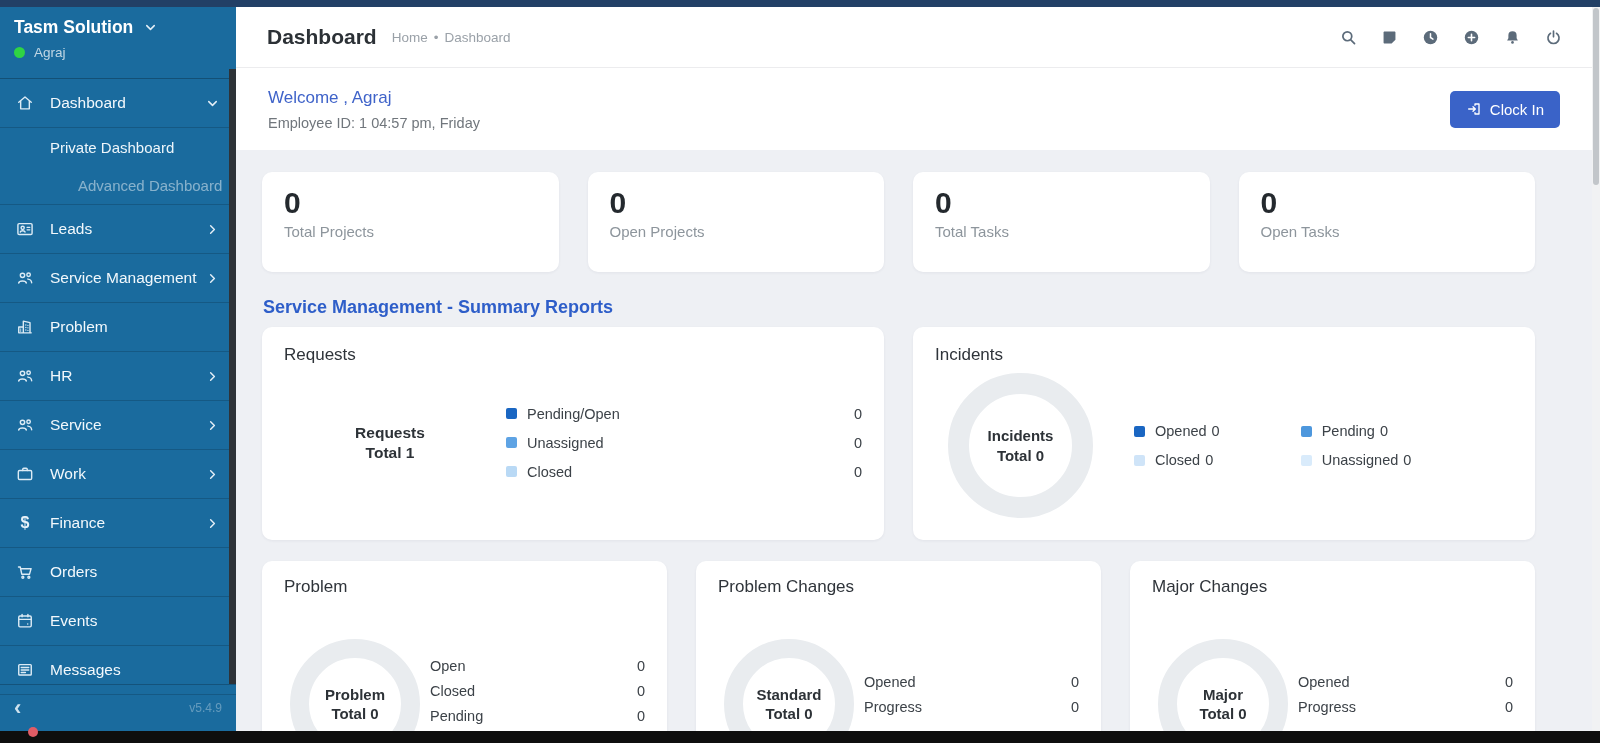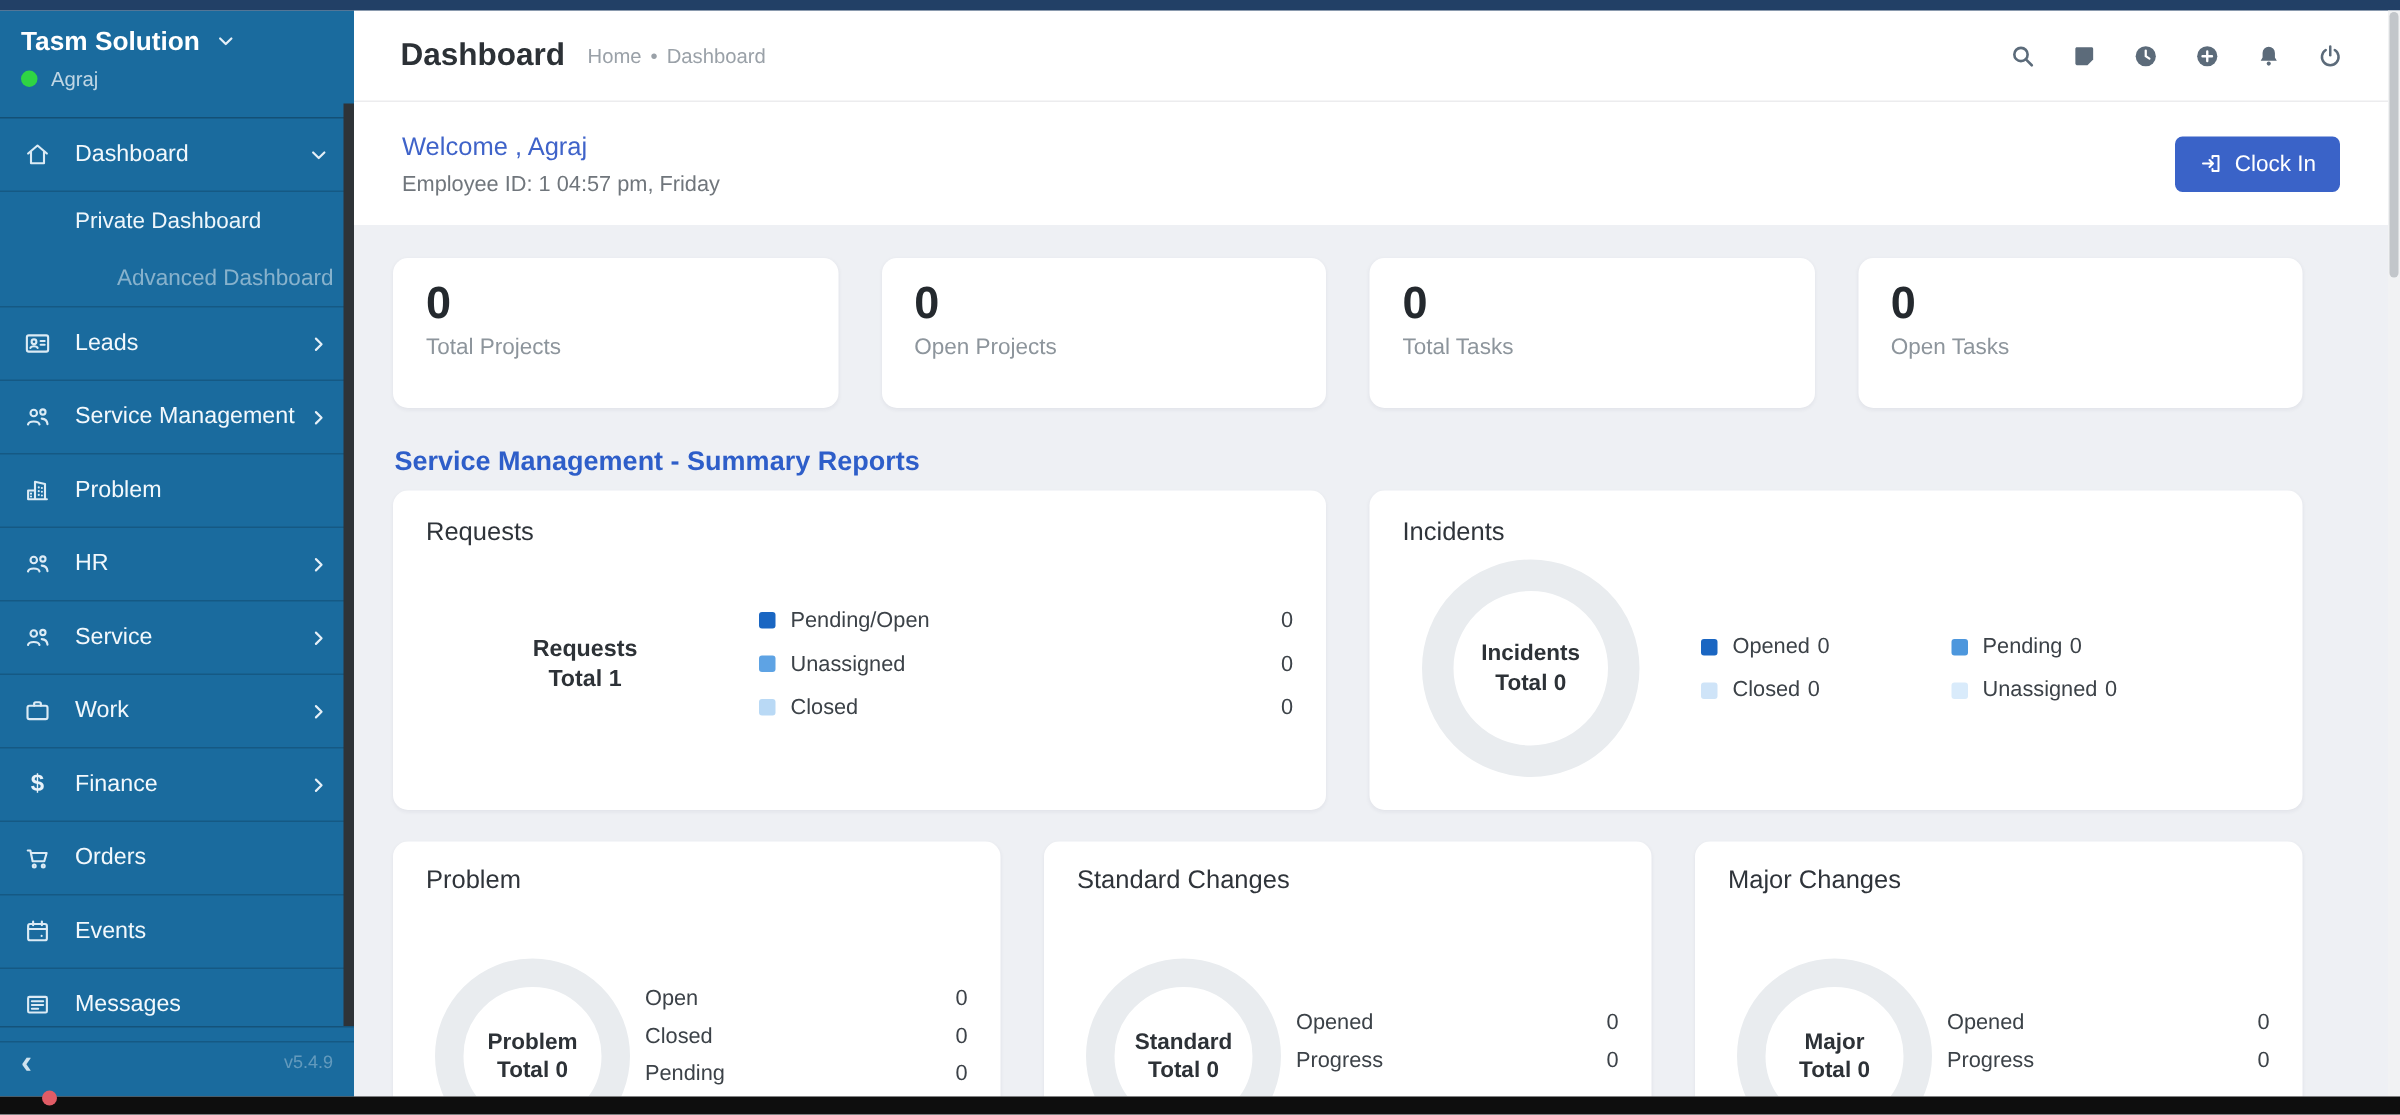--- a/index.html
+++ b/index.html
@@ -451,21 +451,21 @@
             </div>
             <div class="brow">
               <span>Pending</span>
               <span>0</span>
             </div>
           </div>
         </div>
       </div>
 
       <div class="bot-card">
-        <div class="card-title">Standard Changes</div>
+        <div class="card-title">Problem Changes</div>
         <div class="bot-body">
           <div class="donut-sm">
             <div class="donut-inner">
               <div>Standard</div>
               <div>Total 0</div>
             </div>
           </div>
           <div class="bot-list two">
             <div class="brow">
               <span>Opened</span>

